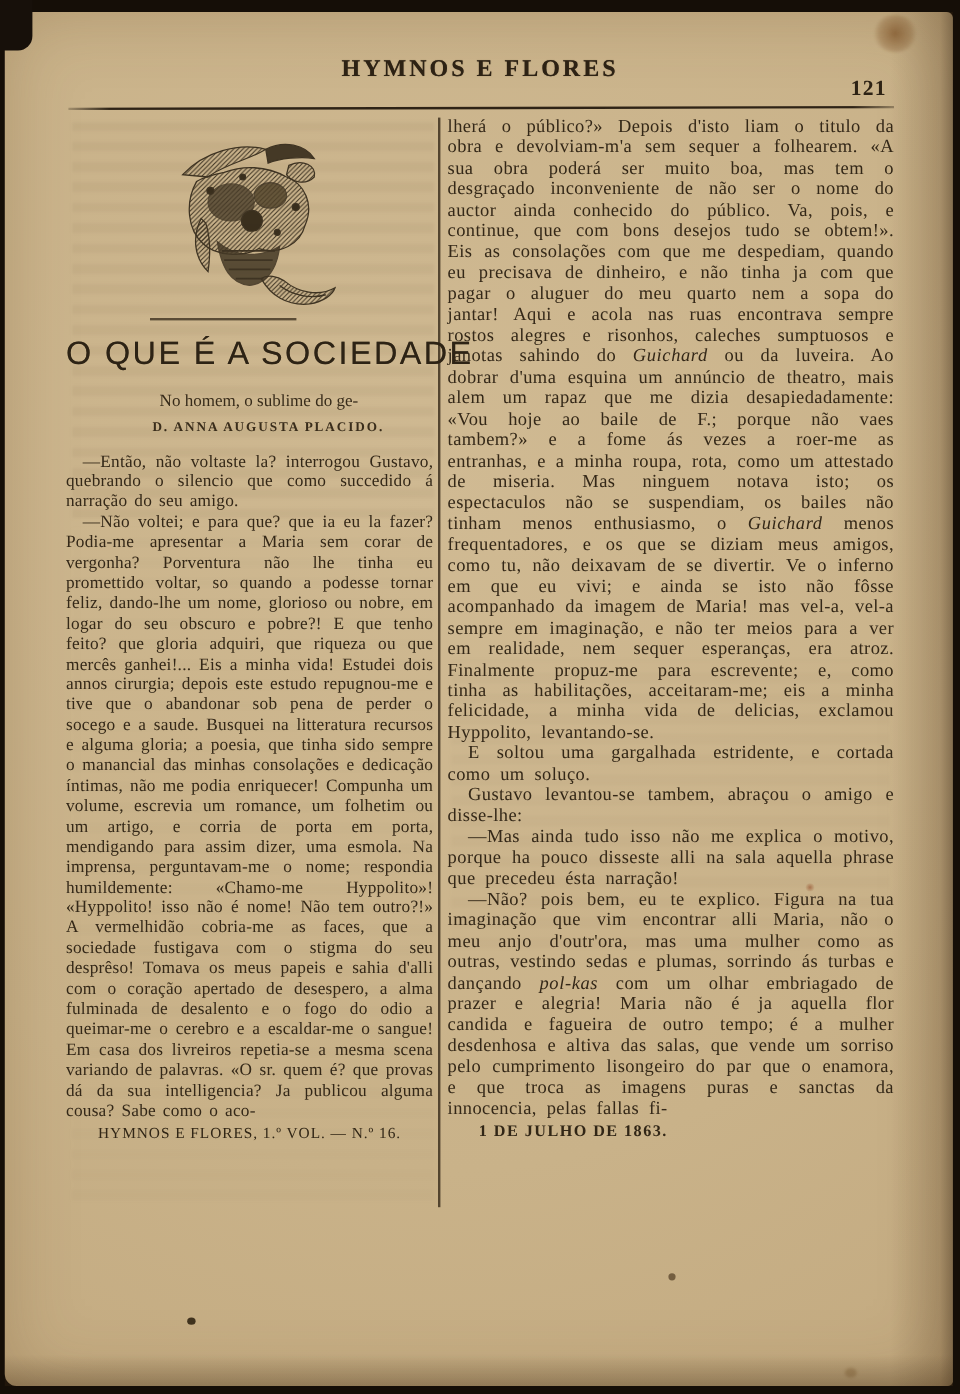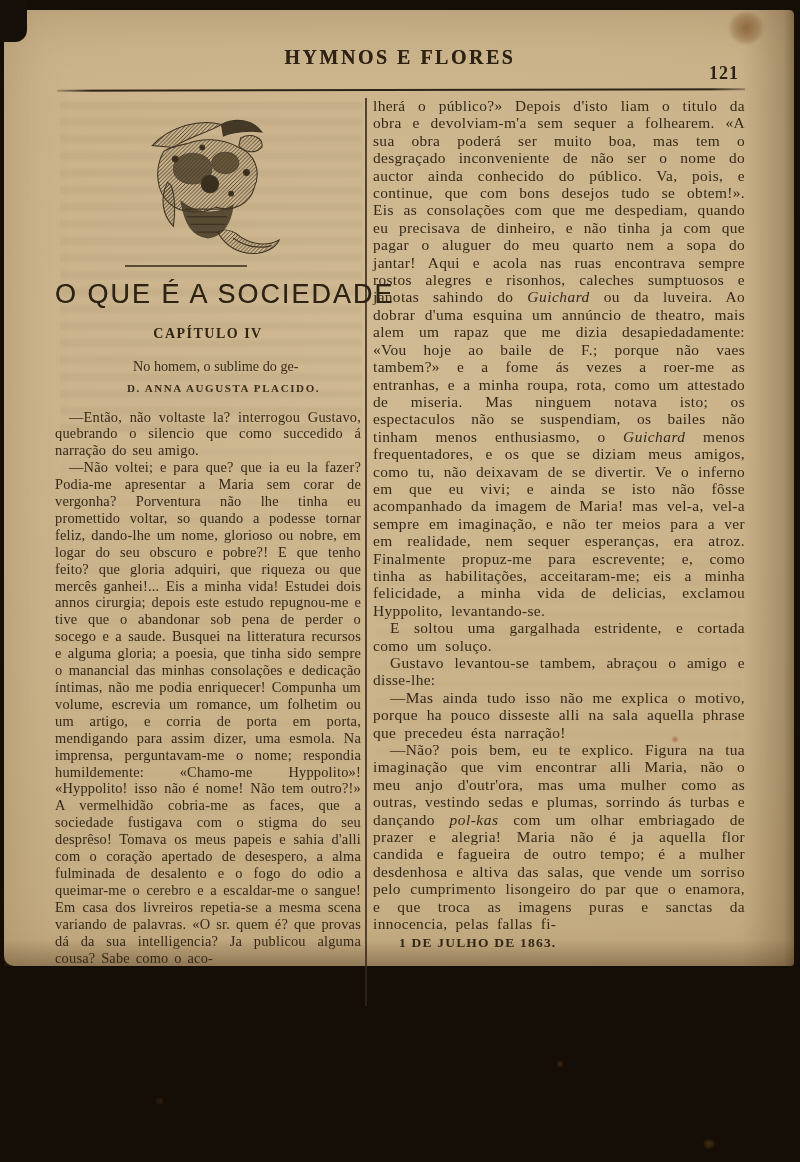--- a/index.html
+++ b/index.html
@@ -1,19 +1,19 @@
 <!DOCTYPE html>
 <html><head>
 <meta charset="utf-8">
 <style>
   html,body{margin:0;padding:0;width:800px;height:1162px;overflow:hidden;background:#150e07;}
   *{box-sizing:border-box;}
 
   .page{
-    position:absolute;left:4px;top:10px;width:790px;height:956px;
+    position:absolute;left:4px;top:10px;width:790px;height:1145px;
     background:
       radial-gradient(130% 95% at 45% 35%, #d0ba93 0%, #c9b289 52%, #c3aa80 80%, #b59a6d 100%);
     border-radius:3px 5px 4px 10px;
     box-shadow:inset 0 0 60px rgba(90,60,25,.25);
     font-family:"Liberation Serif","DejaVu Serif",serif;
     color:#342818;
   }
   .edge-shade-right{position:absolute;right:0;top:0;width:52px;height:100%;
     background:linear-gradient(90deg, rgba(80,55,28,0) 0%, rgba(80,55,28,.22) 80%, rgba(50,32,14,.4) 100%);pointer-events:none;}
   .edge-shade-bottom{position:absolute;left:0;bottom:0;width:100%;height:26px;
@@ -113,32 +113,32 @@
           <circle cx="60" cy="52" r="3" fill="#2e2414"></circle>
           <circle cx="134" cy="66" r="3" fill="#2e2414"></circle>
           <circle cx="88" cy="40" r="2.5" fill="#2e2414"></circle>
           <circle cx="118" cy="88" r="2.5" fill="#2e2414"></circle>
         </g>
       </svg>
     </div>
     <div class="vignette-rule"></div>
 
     <h1 class="art-title">O QUE É A SOCIEDADE</h1>
-    <h2 class="chapter">CAPÍTULO IV</h2>
 
     <div class="epigraph">
       <div class="ep-line">No homem, o sublime do ge-</div>
       <div class="ep-attr">D. ANNA AUGUSTA PLACIDO.</div>
     </div>
 
     <div class="body">
         <p>—Então, não voltaste la? interrogou Gustavo, quebrando o silencio que como succedido á narração do seu amigo.</p>
         <p>—Não voltei; e para que? que ia eu la fazer? Podia-me apresentar a Maria sem corar de vergonha? Porventura não lhe tinha eu promettido voltar, so quando a podesse tornar feliz, dando-lhe um nome, glorioso ou nobre, em logar do seu obscuro e pobre?! E que tenho feito? que gloria adquiri, que riqueza ou que mercês ganhei!... Eis a minha vida! Estudei dois annos cirurgia; depois este estudo repugnou-me e tive que o abandonar sob pena de perder o socego e a saude. Busquei na litteratura recursos e alguma gloria; a poesia, que tinha sido sempre o manancial das minhas consolações e dedicação íntimas, não me podia enriquecer! Compunha um volume, escrevia um romance, um folhetim ou um artigo, e corria de porta em porta, mendigando para assim dizer, uma esmola. Na imprensa, perguntavam-me o nome; respondia humildemente: «Chamo-me Hyppolito»! «Hyppolito! isso não é nome! Não tem outro?!» A vermelhidão cobria-me as faces, que a sociedade fustigava com o stigma do seu desprêso! Tomava os meus papeis e sahia d'alli com o coração apertado de desespero, a alma fulminada de desalento e o fogo do odio a queimar-me o cerebro e a escaldar-me o sangue! Em casa dos livreiros repetia-se a mesma scena variando de palavras. «O sr. quem é? que provas dá da sua intelligencia? Ja publicou alguma cousa? Sabe como o aco-</p>
       </div>
 
+    <div class="vol-footer">HYMNOS E FLORES, 1.º VOL. — N.º 16.</div>
   </div>
 
   <div class="col right">
     <div class="body">
         <p>lherá o público?» Depois d'isto liam o titulo da obra e devolviam-m'a sem sequer a folhearem. «A sua obra poderá ser muito boa, mas tem o desgraçado inconveniente de não ser o nome do auctor ainda conhecido do público. Va, pois, e continue, que com bons desejos tudo se obtem!». Eis as consolações com que me despediam, quando eu precisava de dinheiro, e não tinha ja com que pagar o aluguer do meu quarto nem a sopa do jantar! Aqui e acola nas ruas encontrava sempre rostos alegres e risonhos, caleches sumptuosos e janotas sahindo do <i>Guichard</i> ou da luveira. Ao dobrar d'uma esquina um annúncio de theatro, mais alem um rapaz que me dizia desapiedadamente: «Vou hoje ao baile de F.; porque não vaes tambem?» e a fome ás vezes a roer-me as entranhas, e a minha roupa, rota, como um attestado de miseria. Mas ninguem notava isto; os espectaculos não se suspendiam, os bailes não tinham menos enthusiasmo, o <i>Guichard</i> menos frequentadores, e os que se diziam meus amigos, como tu, não deixavam de se divertir. Ve o inferno em que eu vivi; e ainda se isto não fôsse acompanhado da imagem de Maria! mas vel-a, vel-a sempre em imaginação, e não ter meios para a ver em realidade, nem sequer esperanças, era atroz. Finalmente propuz-me para escrevente; e, como tinha as habilitações, acceitaram-me; eis a minha felicidade, a minha vida de delicias, exclamou Hyppolito, levantando-se.</p>
         <p>E soltou uma gargalhada estridente, e cortada como um soluço.</p>
         <p>Gustavo levantou-se tambem, abraçou o amigo e disse-lhe:</p>
         <p>—Mas ainda tudo isso não me explica o motivo, porque ha pouco disseste alli na sala aquella phrase que precedeu ésta narração!</p>
         <p>—Não? pois bem, eu te explico. Figura na tua imaginação que vim encontrar alli Maria, não o meu anjo d'outr'ora, mas uma mulher como as outras, vestindo sedas e plumas, sorrindo ás turbas e dançando <i>pol-kas</i> com um olhar embriagado de prazer e alegria! Maria não é ja aquella flor candida e fagueira de outro tempo; é a mulher desdenhosa e altiva das salas, que vende um sorriso pelo cumprimento lisongeiro do par que o enamora, e que troca as imagens puras e sanctas da innocencia, pelas fallas fi-</p>
       </div>

